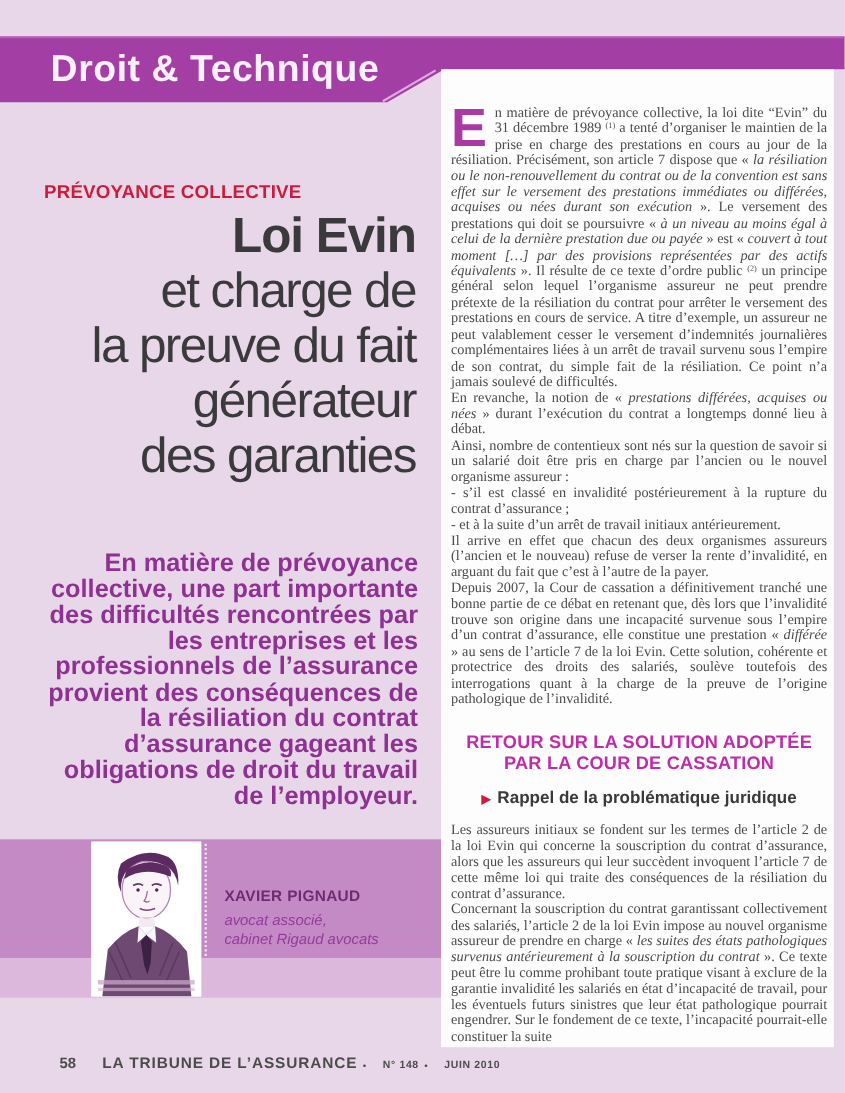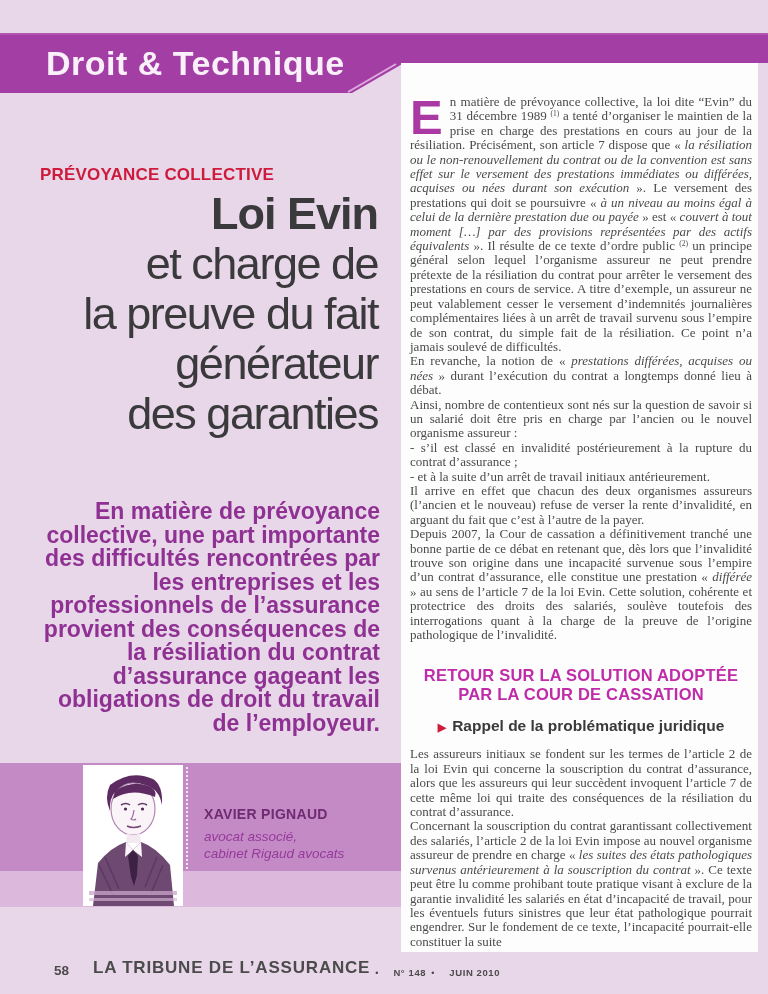--- a/index.html
+++ b/index.html
@@ -36,21 +36,21 @@
   .article-body sup{font-size:7.5px;line-height:0;vertical-align:4px;}
   .dropcap{float:left;font-family:"Liberation Sans",sans-serif;font-weight:700;font-size:49px;line-height:41px;color:var(--accent_magenta,#aa39a3);margin:2px 7px 0 0;}
   .section-heading{margin:24px 0 0 0;font-family:"Liberation Sans",sans-serif;font-weight:700;font-size:16.5px;line-height:19px;color:var(--heading_magenta,#c02ba9);letter-spacing:.2px;text-align:center;}
   .subsection-heading{margin:13px 0 0 0;font-family:"Liberation Sans",sans-serif;font-weight:700;font-size:15.5px;line-height:18px;color:#3a393b;text-align:center;}
   .subsection-heading .bullet{color:var(--kicker_red,#ce1b3c);font-size:11px;margin-right:6px;}
   .body-block{margin-top:11px;}
 
   
   .footer{position:absolute;left:54px;top:958px;display:flex;align-items:flex-end;color:#4c4b4c;white-space:nowrap;}
   .footer .page-num{font-weight:700;font-size:13.5px;margin-right:24px;}
-  .footer .journal{font-weight:700;font-size:17px;letter-spacing:.8px;}
+  .footer .journal{font-weight:700;font-size:14px;letter-spacing:.8px;}
   .footer .sep{font-size:9px;margin:0 5px;}
   .footer .small{font-weight:700;font-size:9.5px;letter-spacing:.6px;padding-left:10px;}
 </style>
 </head>
 <body>
 
 <div class="page">
 
   <svg class="banner-svg" viewBox="0 0 768 61" xmlns="http://www.w3.org/2000/svg" aria-hidden="true">
     <path d="M0,0 H768 V30 H404 L352,60 H0 Z" style="fill:var(--banner_purple,#a33fa4)"></path>

